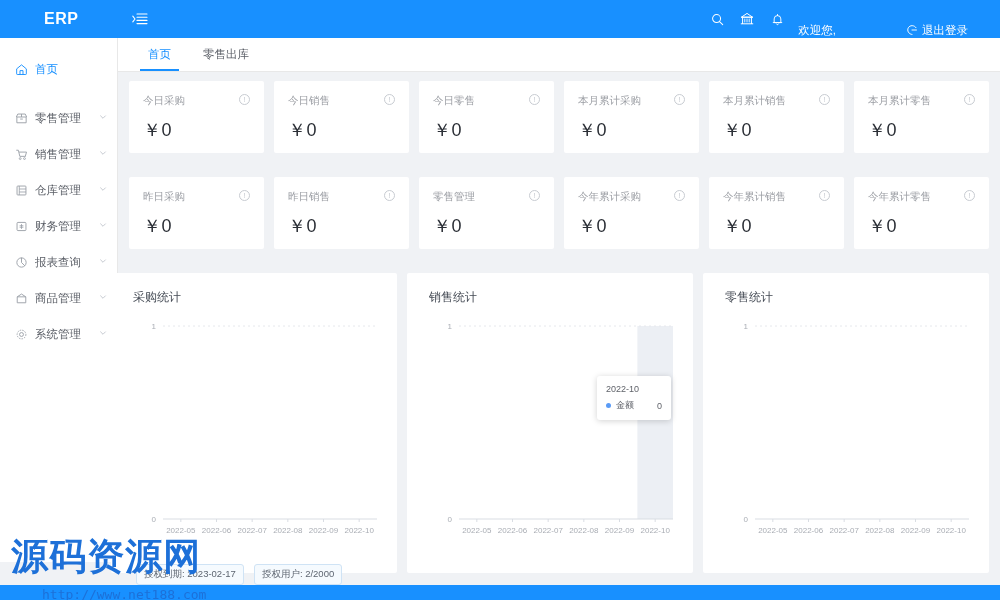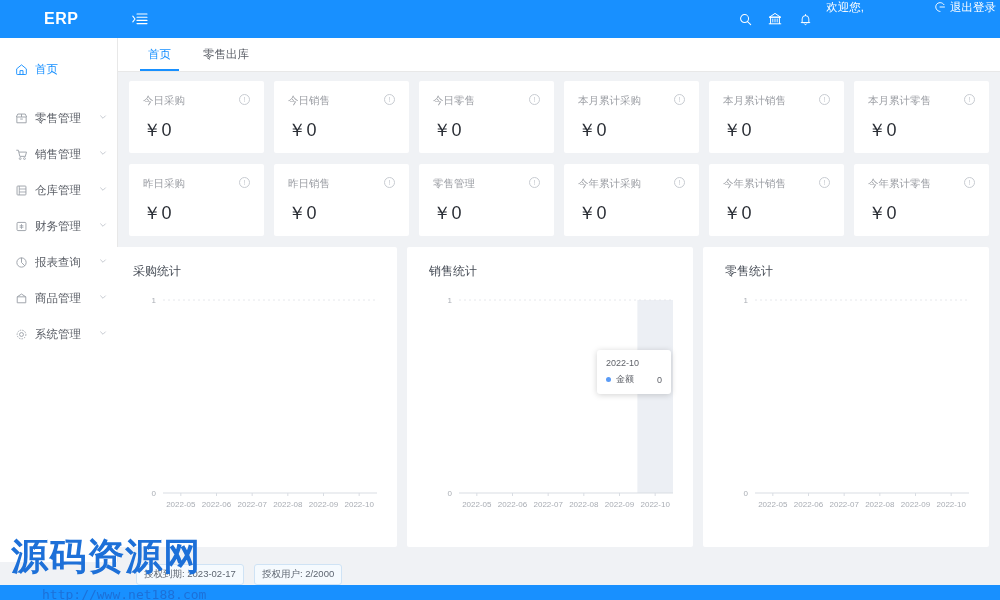--- a/index.html
+++ b/index.html
@@ -23,22 +23,22 @@
     display: flex; align-items: center; padding-left: 44px;
     color: #fff; font-size: 16px; font-weight: bold; letter-spacing: .5px;
   }
   .collapse-btn {
     width: 44px; height: 38px;
     display: flex; align-items: center; justify-content: center;
     color: #fff;
   }
   .header-spacer { flex: 1; }
   .header-right {
-    display: flex; align-items: flex-start; height: 38px;
-    padding-right: 4px; color: #fff; font-size: 11.5px;
+    display: flex; align-items: flex-end; height: 38px;
+    padding-right: 32px; color: #fff; font-size: 11.5px;
   }
   .hicon {
     width: 30px; height: 38px;
     display: flex; align-items: center; justify-content: center;
     color: #fff;
   }
   .welcome { margin-left: 6px; margin-right: 70px; font-size: 11.5px; color:#fff; white-space: nowrap;}
   .logout { display: flex; align-items: center; gap: 4px; font-size: 11.5px; white-space: nowrap; }
 
   
@@ -87,21 +87,21 @@
     height: 2px; background: #1890ff;
   }
 
   
   .content {
     position: absolute; top: 72px; left: 118px;
     width: 882px; height: 490px;
     background: #f0f2f5;
     padding: 9px 6px 0 6px;
   }
-  .stat-row { display: flex; margin-bottom: 11px; }
+  .stat-row { display: flex; margin-bottom: 24px; }
   .stat-card {
     flex: 1; margin: 0 5px;
     background: #fff; border-radius: 2px;
     height: 72px;
     padding: 13px 14px 0 14px;
     position: relative;
   }
   .stat-head {
     display: flex; align-items: flex-start; justify-content: space-between;
   }

